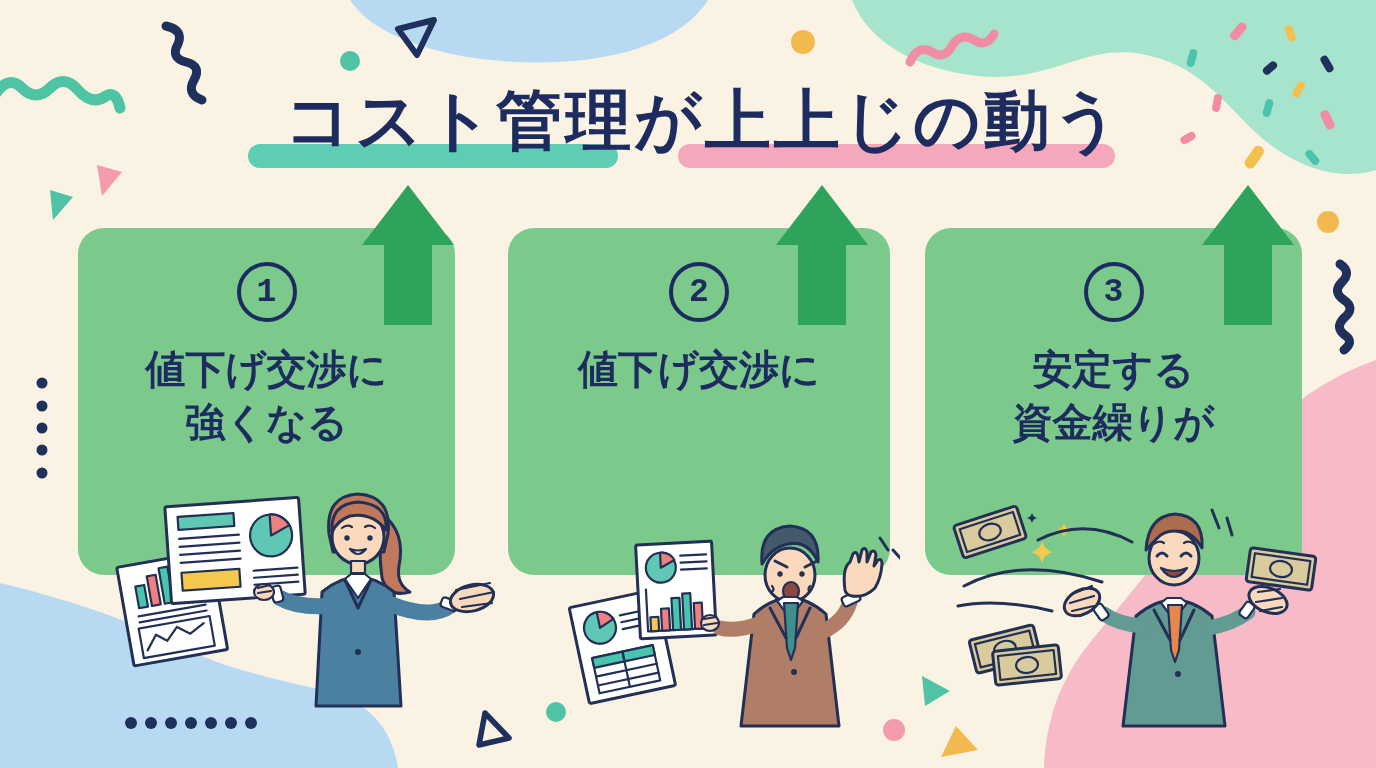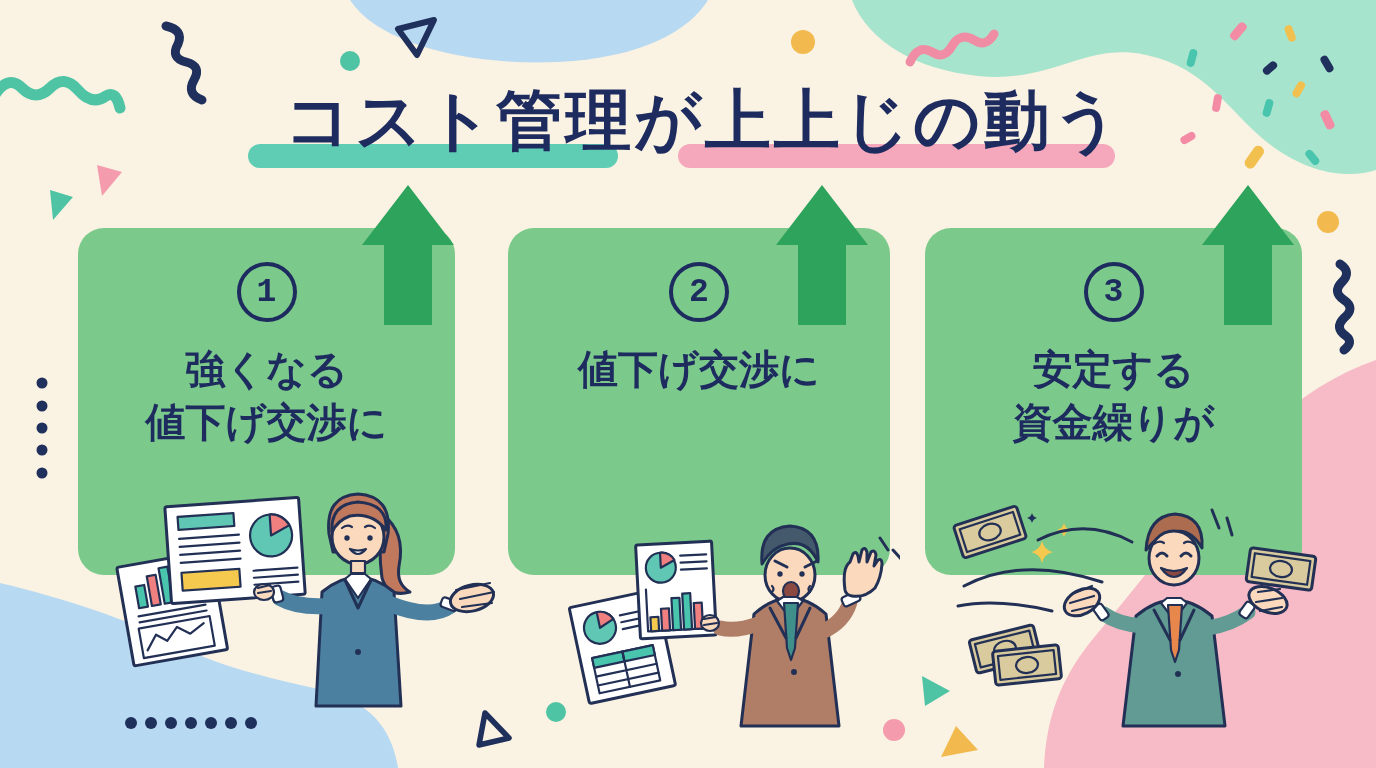--- a/index.html
+++ b/index.html
@@ -93,22 +93,22 @@
     <polygon fill="#F2BA4E" points="941,757 956,726 978,750"></polygon>
   </svg>
 
   <div class="underline teal"></div>
   <div class="underline pink"></div>
   <div class="title">コスト管理が上上じの動う</div>
 
   <div class="card card1">
     <div class="num-badge">1</div>
     <div class="card-lines">
+      <div>値下げ交渉に</div>
       <div>強くなる</div>
-      <div>値下げ交渉に</div>
     </div>
   </div>
   <div class="card card2">
     <div class="num-badge">2</div>
     <div class="card-lines">
       <div>値下げ交渉に</div>
     </div>
   </div>
   <div class="card card3">
     <div class="num-badge">3</div>

